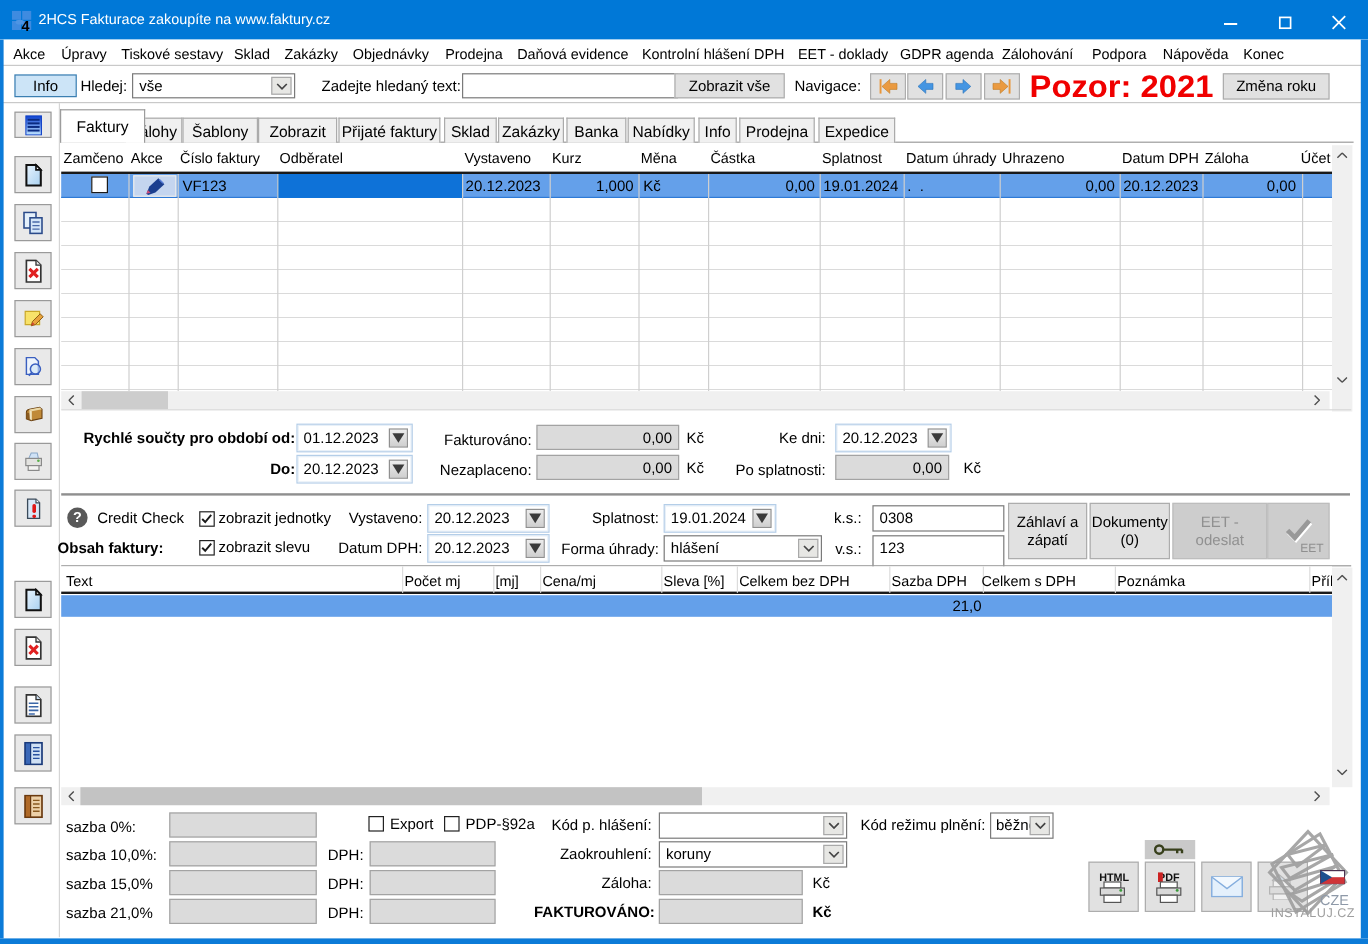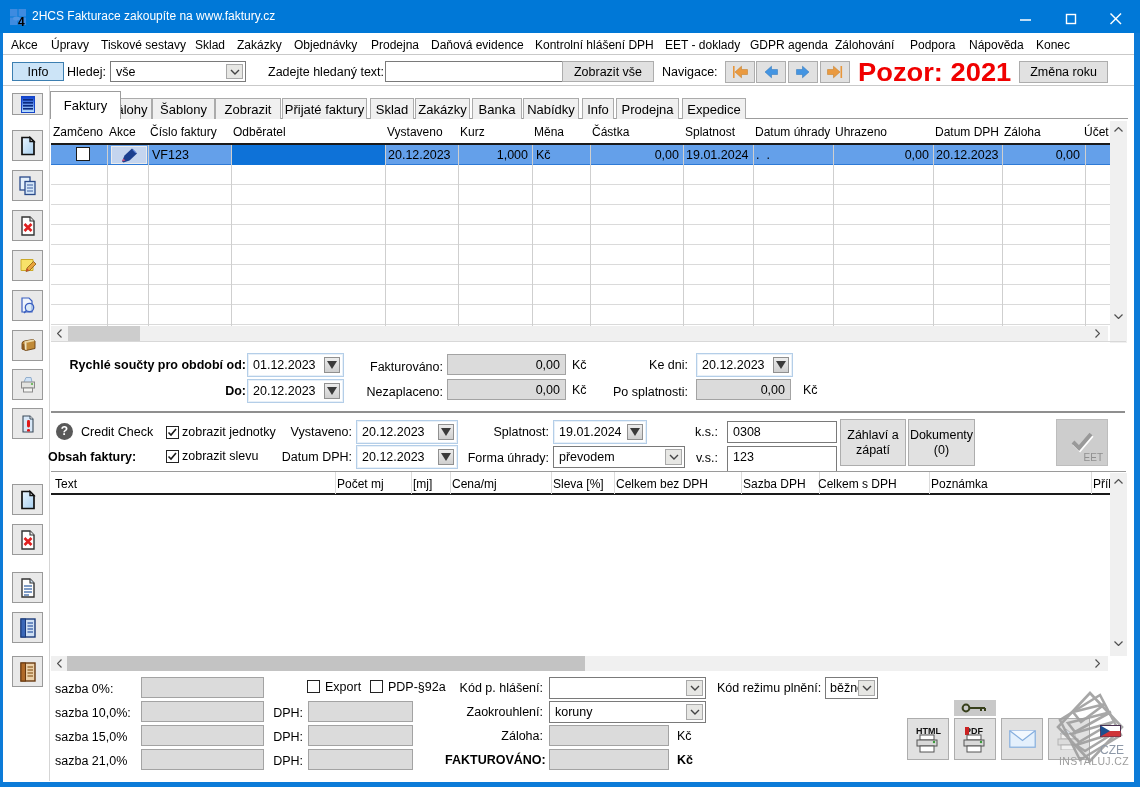--- a/index.html
+++ b/index.html
@@ -274,34 +274,35 @@
   <div class="lbl" style="left:182px;top:36px">zobrazit slevu</div>
   <div class="lblr" style="left:280px;top:37px;width:72px">Datum DPH:</div>
   <div class="dcombo" style="left:356px;top:32px;width:102px;height:24px">
     <div class="lbl" style="left:5px;top:4px">20.12.2023</div>
     <div class="dbtn">
         <div class="tri"></div>
       </div>
   </div>
   <div class="lblr" style="left:460px;top:38px;width:89px">Forma úhrady:</div>
   <div class="fld" style="left:553px;top:33px;width:132px;height:22px">
-    <div class="lbl" style="left:5px;top:3px">převodem</div>
+    <div class="lbl" style="left:5px;top:3px">hlášení</div>
     <div class="chevbox">
         <svg width="10" height="6" viewBox="0 0 10 6">
           <path d="M1 1 L5 5 L9 1" fill="none" stroke="#444" stroke-width="1.4"></path>
         </svg>
       </div>
   </div>
   <div class="lblr" style="left:680px;top:38px;width:38px">v.s.:</div>
   <div class="fld" style="left:727px;top:33px;width:110px;height:38px">
       <div class="lbl" style="left:5px;top:3px">123</div>
     </div>
 
   <div class="btn" style="left:840px;top:6px;width:66px;height:47px;line-height:15px">Záhlaví a<br>zápatí</div>
   <div class="btn" style="left:908px;top:6px;width:67px;height:47px;line-height:15px">Dokumenty<br>(0)</div>
+  <div class="btn" style="left:977px;top:6px;width:79px;height:47px;line-height:15px;color:#909090;background:#cdcdcd;border-color:#bdbdbd">EET -<br>odeslat</div>
   <div class="btn" style="left:1056px;top:6px;width:52px;height:47px;background:#cdcdcd;border-color:#bdbdbd">
     <svg width="26" height="22" viewBox="0 0 26 22">
         <path d="M5 11.5 L11 17.5 L23 3.5" fill="none" stroke="#fff" stroke-width="4"></path>
         <path d="M4 10 L10 16 L22 2" fill="none" stroke="#999" stroke-width="4"></path>
       </svg>
     <div class="a" style="right:4px;bottom:2px;font-size:10px;color:#8f8f8f">EET</div>
   </div>
 </div>
 
 <div class="a" style="left:51px;top:471px;width:1075px;height:199px;border-top:1px solid #9a9a9a">
@@ -319,20 +320,23 @@
     <div class="hdr" style="left:286px">Počet mj</div>
     <div class="hdr" style="left:362px">[mj]</div>
     <div class="hdr" style="left:401px">Cena/mj</div>
     <div class="hdr" style="left:502px">Sleva [%]</div>
     <div class="hdr" style="left:565px">Celkem bez DPH</div>
     <div class="hdr" style="left:692px">Sazba DPH</div>
     <div class="hdr" style="left:767px">Celkem s DPH</div>
     <div class="hdr" style="left:880px">Poznámka</div>
     <div class="hdr" style="left:1042px">Příl</div>
   </div>
+  <div class="a" style="left:0;top:24px;width:1059px;height:18px;background:#64a0ea">
+    <div class="a" style="left:697px;top:2px;width:70px;text-align:right;font-size:12.5px">21,0</div>
+  </div>
 
   <div class="a" style="left:1059px;top:1px;width:17px;height:183px;background:#f0f0f0">
     <svg class="a" style="left:4px;top:6px" width="9" height="5" viewBox="0 0 9 5">
         <path d="M0.5 4.5 L4.5 0.5 L8.5 4.5" fill="none" stroke="#505050" stroke-width="1.2"></path>
       </svg>
     <svg class="a" style="left:4px;top:168px" width="9" height="5" viewBox="0 0 9 5">
         <path d="M0.5 0.5 L4.5 4.5 L8.5 0.5" fill="none" stroke="#505050" stroke-width="1.2"></path>
       </svg>
   </div>
 

